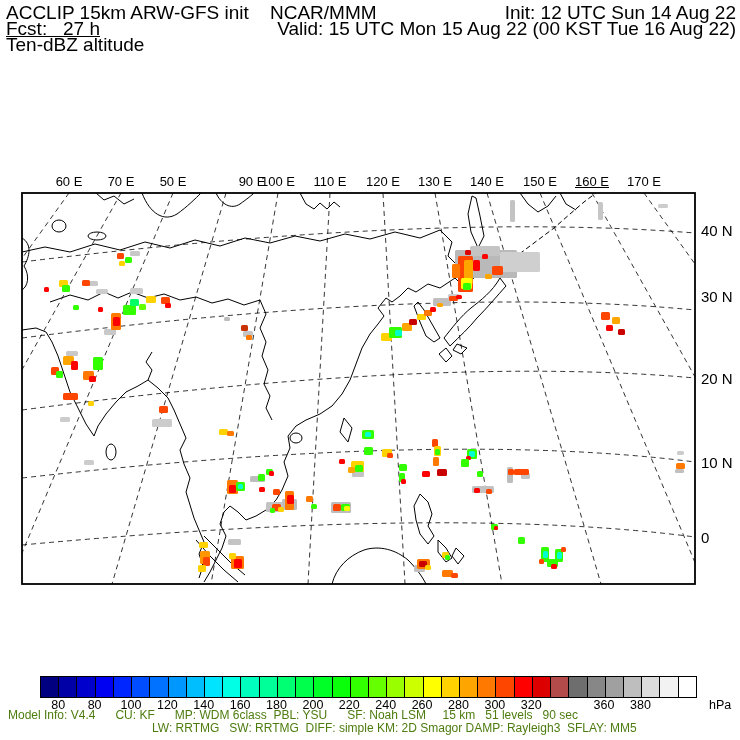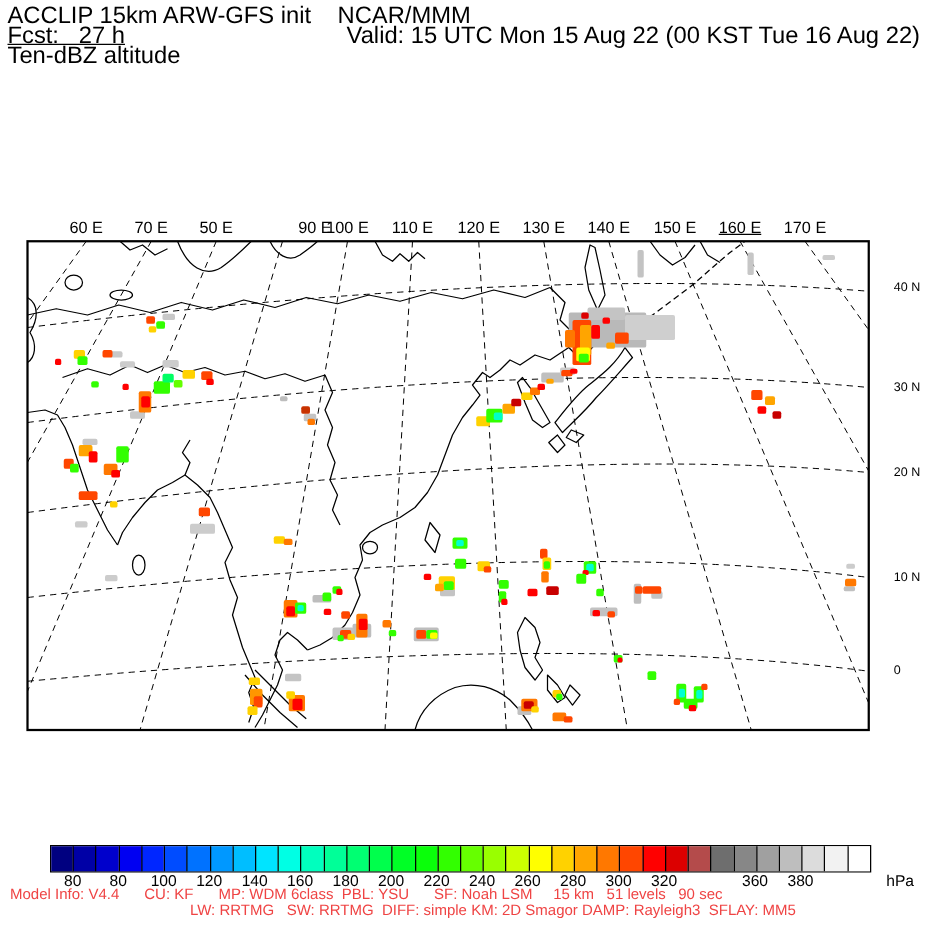--- a/index.html
+++ b/index.html
@@ -1,59 +1,60 @@
 <!DOCTYPE html>
 <html><head>
 <meta charset="utf-8">
 <style>
   html,body{margin:0;padding:0;background:#fff;}
   .page{position:relative;width:740px;height:740px;background:#fff;overflow:hidden;
         font-family:"Liberation Sans", sans-serif;color:#000;}
   .txt{position:absolute;white-space:pre;font-size:19px;line-height:15px;}
   .right{right:4px;text-align:right;}
   .lonlab{position:absolute;top:174px;font-size:13px;transform:translateX(-50%);white-space:pre;}
-  .latlab{position:absolute;left:701px;font-size:10px;transform:translateY(-50%);white-space:pre;margin-left:14px;}
+  .latlab{position:absolute;left:701px;font-size:15px;transform:translateY(-50%);white-space:pre;}
   .map-svg{position:absolute;left:0;top:0;}
   .cbar{position:absolute;left:40px;top:676px;width:655px;height:20px;display:flex;
         border:1.5px solid #000;box-sizing:content-box;}
   .cbar .cell{flex:1 1 0;border-left:1px solid #000;}
   .cbar .cell:first-child{border-left:none;}
   .cbticks{position:absolute;left:0;top:698px;width:740px;height:14px;font-size:12.5px;}
   .cbticks span{position:absolute;transform:translateX(-50%);}
   .unit{position:absolute;left:709px;top:698px;font-size:12.5px;}
-  .footer{position:absolute;font-size:12px;white-space:pre;color:#ef4444;line-height:13px;}
+  .footer{position:absolute;font-size:12px;white-space:pre;color:#4d7c0f;line-height:13px;}
 </style>
 </head>
 <body>
 
 <div class="page">
 
   <div class="txt" style="left:6px;top:5px;">ACCLIP 15km ARW-GFS init</div>
   <div class="txt" style="left:270px;top:5px;">NCAR/MMM</div>
+  <div class="txt right" style="top:5px;">Init: 12 UTC Sun 14 Aug 22</div>
   <div class="txt" style="left:6px;top:21px;text-decoration:underline;">Fcst:   27 h</div>
   <div class="txt right" style="top:21px;">Valid: 15 UTC Mon 15 Aug 22 (00 KST Tue 16 Aug 22)</div>
   <div class="txt" style="left:6px;top:37px;">Ten-dBZ altitude</div>
 
   <div id="lon-labels">
       <span class="lonlab" style="left: 69px;">60 E</span>
       <span class="lonlab" style="left: 121px;">70 E</span>
       <span class="lonlab" style="left: 173px;">50 E</span>
       <span class="lonlab" style="left: 226px; margin-left: 26px;">90 E</span>
       <span class="lonlab" style="left: 278px;">100 E</span>
       <span class="lonlab" style="left: 330px;">110 E</span>
       <span class="lonlab" style="left: 383px;">120 E</span>
       <span class="lonlab" style="left: 435px;">130 E</span>
       <span class="lonlab" style="left: 487px;">140 E</span>
       <span class="lonlab" style="left: 540px;">150 E</span>
       <span class="lonlab" style="left: 592px; text-decoration: underline;">160 E</span>
       <span class="lonlab" style="left: 644px;">170 E</span>
     </div>
   <div id="lat-labels">
       <span class="latlab" style="top: 230px;">40 N</span>
-      <span class="latlab" style="top: 310px;">30 N</span>
+      <span class="latlab" style="top: 296px;">30 N</span>
       <span class="latlab" style="top: 378px;">20 N</span>
       <span class="latlab" style="top: 462px;">10 N</span>
       <span class="latlab" style="top: 537px;">0</span>
     </div>
 
   <svg class="map-svg" width="740" height="740" viewBox="0 0 740 740">
     <defs>
       <clipPath id="mapclip">
           <rect x="22" y="193" width="673" height="391"></rect>
         </clipPath>

